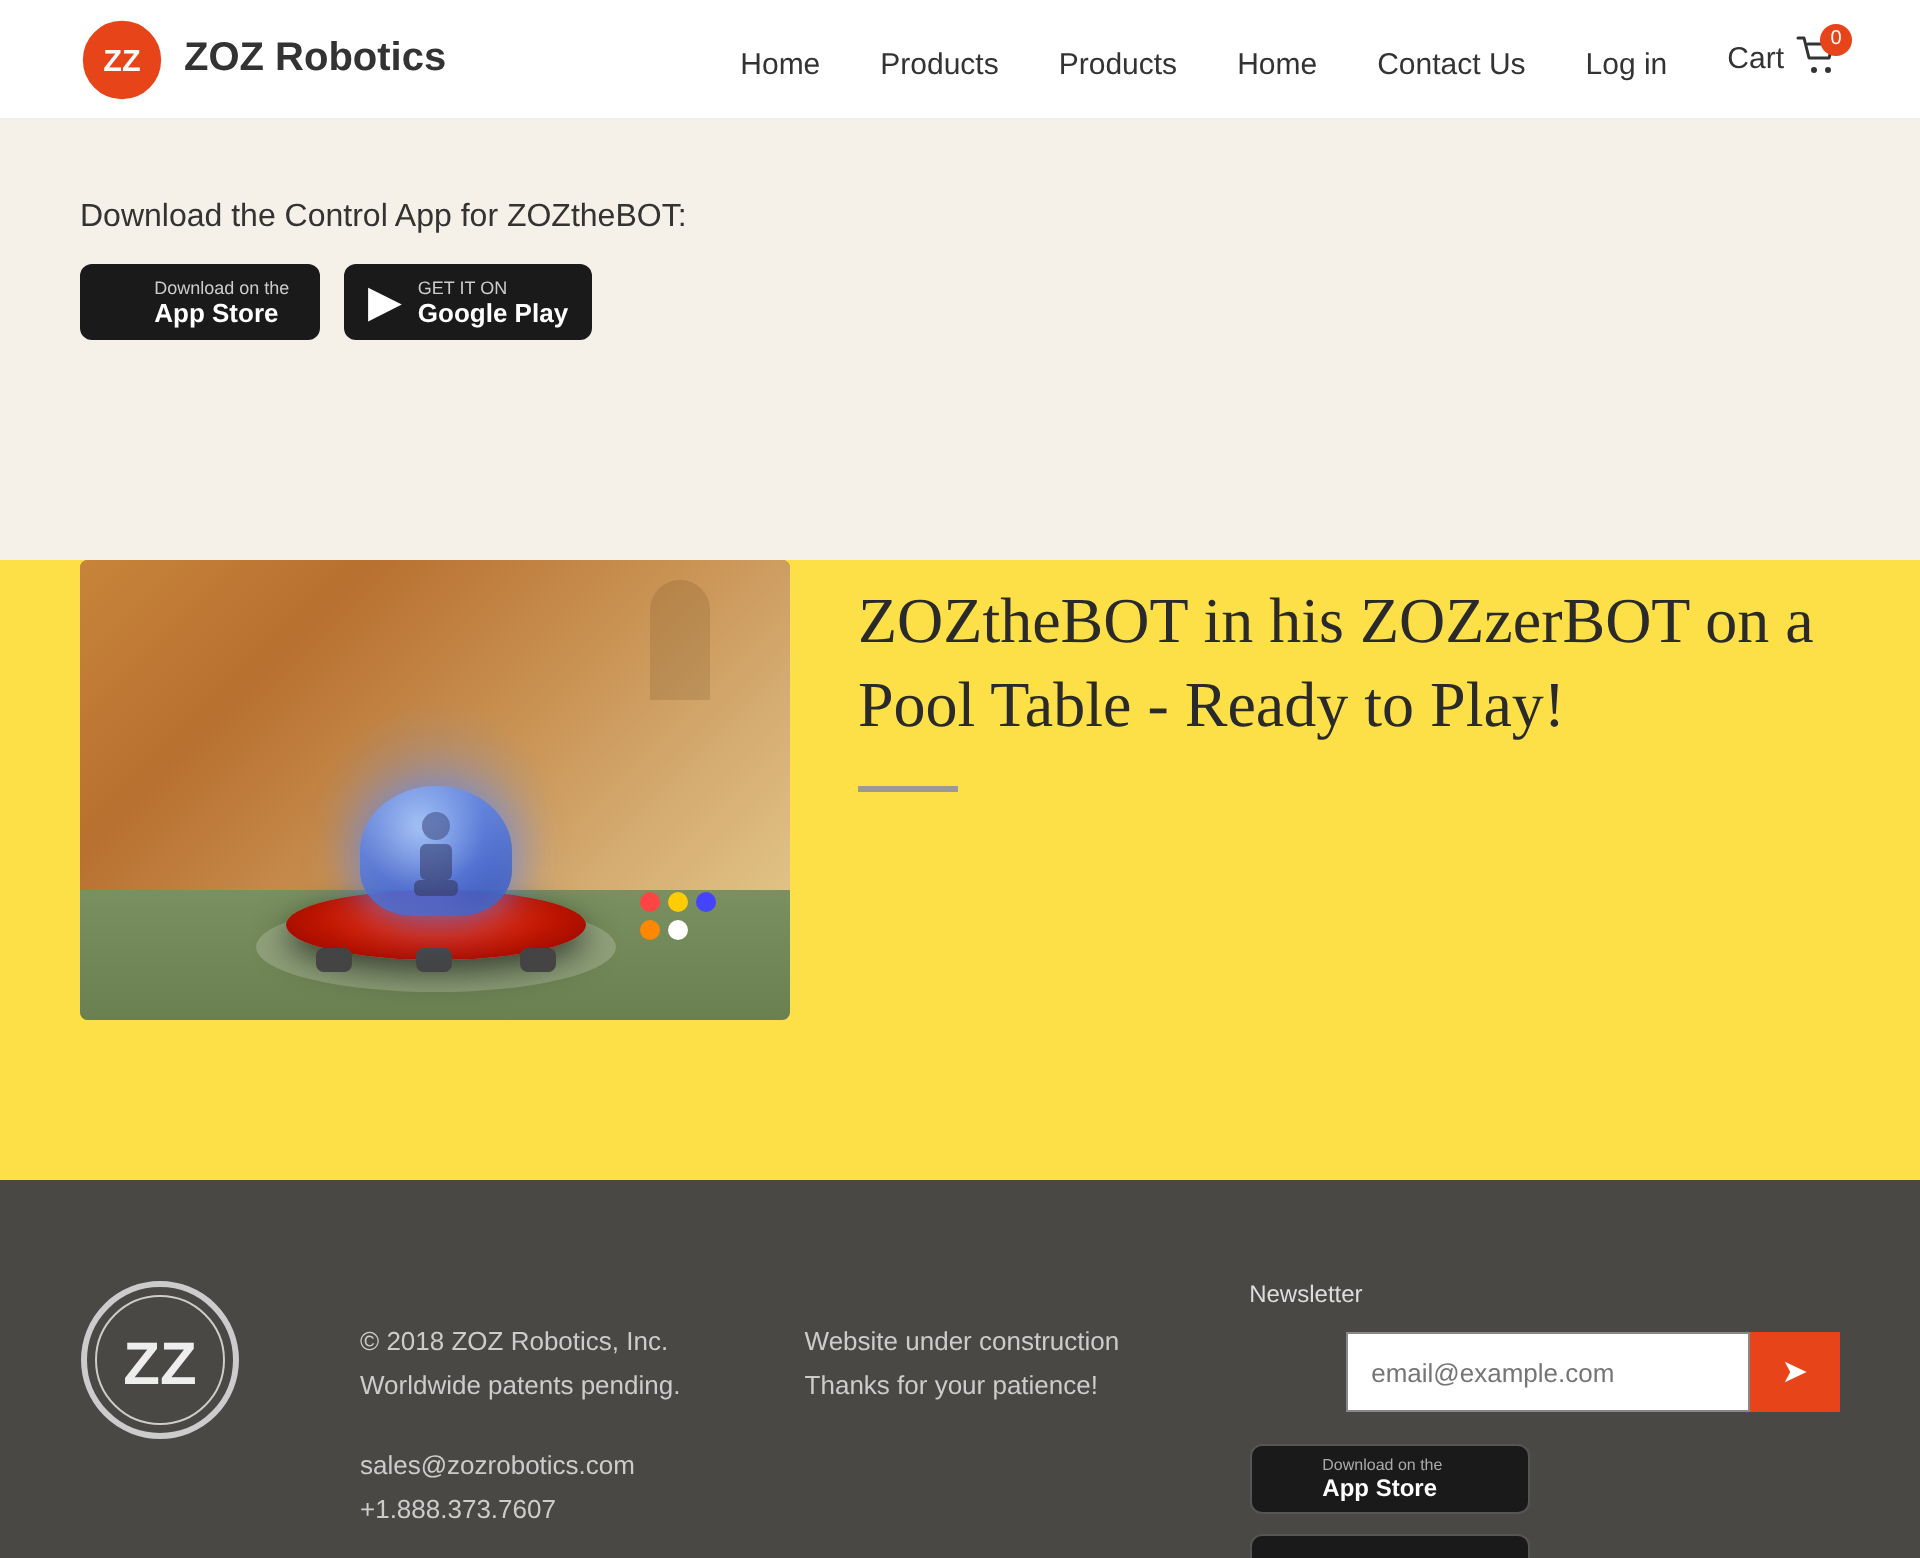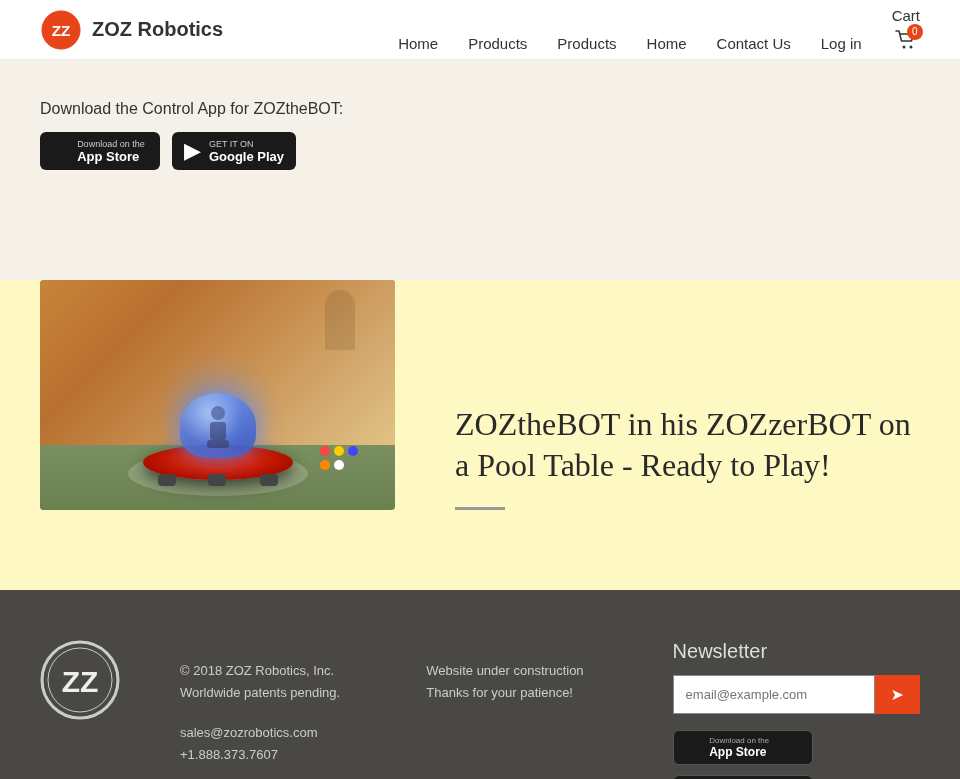--- a/index.html
+++ b/index.html
@@ -49,21 +49,20 @@
     }
     .nav-cart {
       display: flex;
       align-items: center;
       gap: 6px;
       text-decoration: none;
       color: #333;
       font-family: Arial, sans-serif;
       font-size: 15px;
       position: relative;
-      flex-direction: column;
     }
     .cart-icon-wrap {
       position: relative;
       display: inline-block;
     }
     .cart-badge {
       position: absolute;
       top: -6px;
       right: -6px;
       background: #e8441a;
@@ -125,23 +124,23 @@
     }
     .badge-main {
       font-size: 13px;
       font-weight: bold;
       font-family: Arial, sans-serif;
     }
 
     
     .product-section {
       display: flex;
-      align-items: flex-end;
-      gap: 60px;
-      background: #fef9c3;
+      align-items: flex-start;
+      gap: 34px;
+      background: #fde047;
       padding: 0 40px 80px 40px;
     }
     .product-image-wrap {
       width: 355px;
       height: 230px;
       border-radius: 4px;
       overflow: hidden;
       flex-shrink: 0;
       background: #c8a860;
       position: relative;
@@ -205,29 +204,30 @@
       font-family: Arial, sans-serif;
     }
     .footer-col a {
       color: #ccc;
       text-decoration: none;
     }
     .footer-newsletter-col {
       flex: 1;
     }
     .footer-newsletter-title {
-      font-size: 20px;
+      font-size: 12px;
       color: #ddd;
       font-family: Arial, sans-serif;
       margin-bottom: 12px;
     }
     .newsletter-form {
       display: flex;
       gap: 0;
       margin-bottom: 16px;
+      margin-left: 48px;
     }
     .newsletter-input {
       flex: 1;
       padding: 10px 12px;
       border: 1px solid #888;
       background: #fff;
       color: #333;
       font-size: 13px;
       font-family: Arial, sans-serif;
       outline: none;

